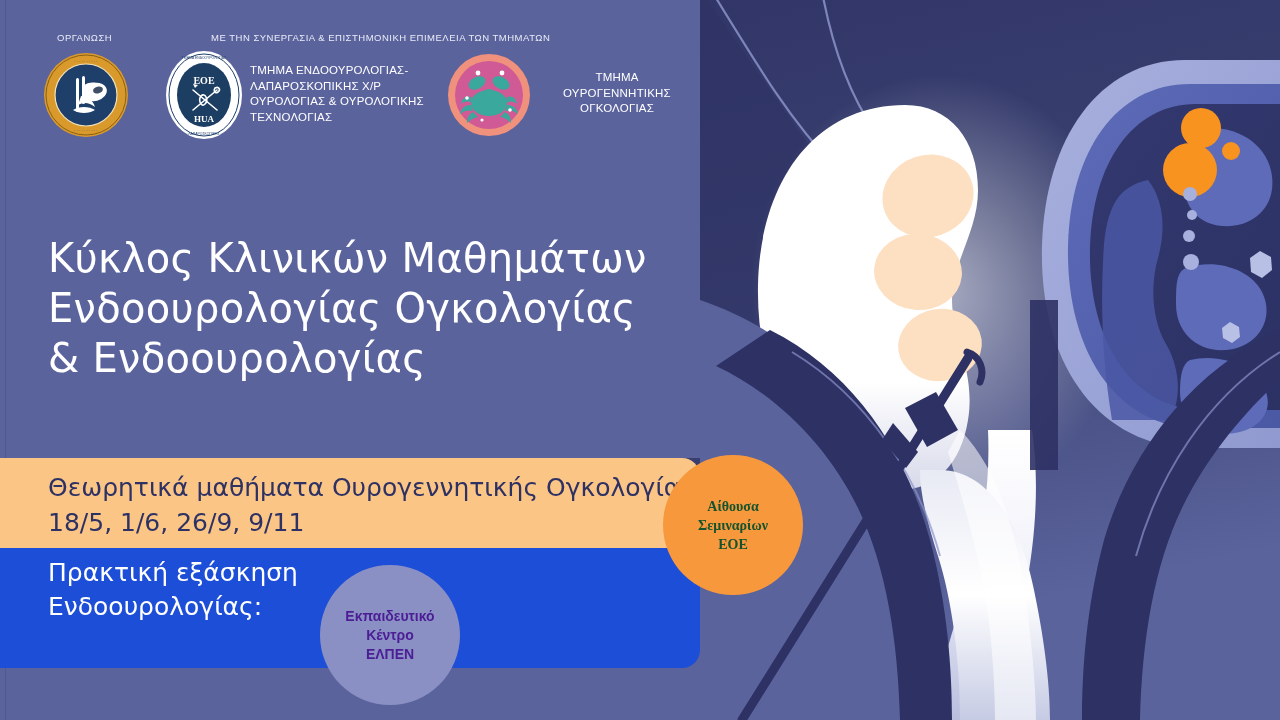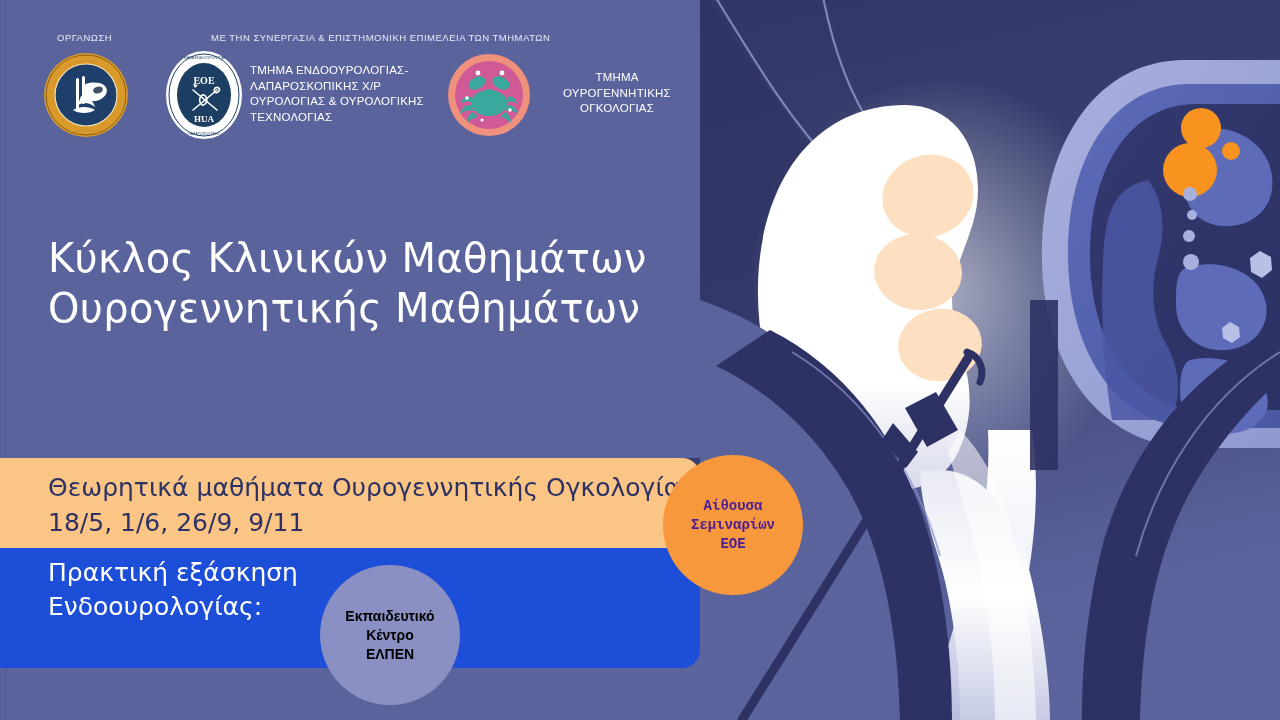--- a/index.html
+++ b/index.html
@@ -65,40 +65,40 @@
   .band-orange .txt{
     position:absolute;left:48px;top:12px;color:#2d3164;
     font-size:25px;line-height:35px;white-space:nowrap;
   }
   .circle-eoe{
     position:absolute;left:663px;top:455px;width:140px;height:140px;border-radius:50%;
     background:#f7983d;z-index:6;
     display:flex;align-items:center;justify-content:center;text-align:center;
   }
   .circle-eoe .t{
-    color:#4c1d95;font-size:14px;line-height:19px;font-weight:700;
-    font-family:Liberation Mono, monospace;
+    color:#14532d;font-size:14px;line-height:19px;font-weight:700;
+    font-family:Liberation Serif, serif;
   }
 
   
   .band-navy{
     position:absolute;left:0;top:548px;width:700px;height:120px;
     background:#1d4ed8;border-top-right-radius:0;border-bottom-right-radius:18px;
   }
   .band-navy .txt{
     position:absolute;left:48px;top:8px;color:#ffffff;
     font-size:25px;line-height:34px;white-space:nowrap;
   }
   .circle-elpen{
     position:absolute;left:320px;top:565px;width:140px;height:140px;border-radius:50%;
     background:#8a90c4;z-index:7;
     display:flex;align-items:center;justify-content:center;text-align:center;
   }
   .circle-elpen .t{
-    color:#000000;font-size:14px;line-height:19px;font-weight:700;
+    color:#4c1d95;font-size:14px;line-height:19px;font-weight:700;
     font-family:"Liberation Sans",sans-serif;
   }
 </style>
 </head>
 <body>
 
 <div id="poster">
 
   <div class="illus">
     <svg viewBox="0 0 1280 720" xmlns="http://www.w3.org/2000/svg" aria-hidden="true">
@@ -330,21 +330,22 @@
 
     <div class="dept-text" style="left:537px;top:70px;width:160px;text-align:center;">
       <span style="white-space:pre-line;">ΤΜΗΜΑ
 ΟΥΡΟΓΕΝΝΗΤΙΚΗΣ
 ΟΓΚΟΛΟΓΙΑΣ</span>
     </div>
   </div>
 
   <div class="title">
     <span class="ln">Κύκλος Κλινικών Μαθημάτων</span>
-    <span class="ln">Ουρογεννητικής Μαθημάτων</span>
+    <span class="ln">Ενδοουρολογίας Ογκολογίας</span>
+    <span class="ln">&amp; Ενδοουρολογίας</span>
   </div>
 
   <div class="band-orange">
     <div class="txt">
       <div>Θεωρητικά μαθήματα Ουρογεννητικής Ογκολογίας:</div>
       <div>18/5, 1/6, 26/9, 9/11</div>
     </div>
   </div>
 
   <div class="circle-eoe">

